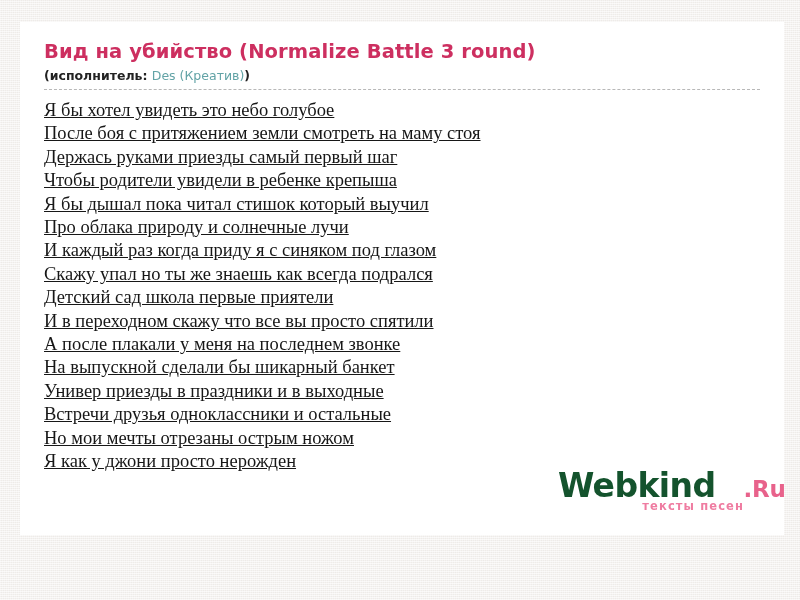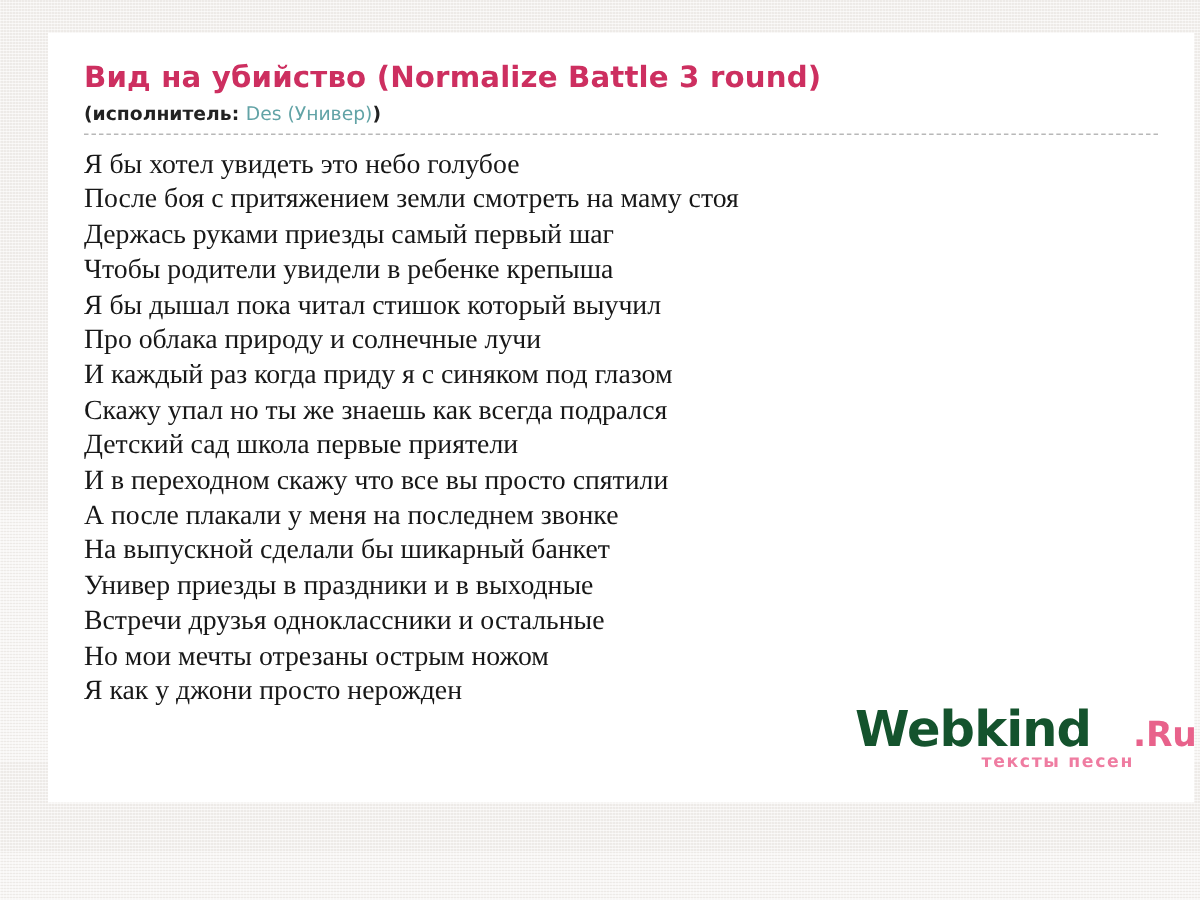--- a/index.html
+++ b/index.html
@@ -20,21 +20,21 @@
     position: absolute;
     inset: 0;
     background-color: #f3f0ed;
     background-image:
       repeating-linear-gradient(0deg, rgba(255,255,255,0.55) 0px, rgba(255,255,255,0.55) 1px, rgba(0,0,0,0.012) 1px, rgba(0,0,0,0.012) 2px),
       repeating-linear-gradient(90deg, rgba(255,255,255,0.35) 0px, rgba(255,255,255,0.35) 1px, rgba(0,0,0,0.010) 1px, rgba(0,0,0,0.010) 2px);
   }
 
   .content-card {
     position: absolute;
-    left: 32px;
+    left: 20px;
     top: 22px;
     width: 764px;
     height: 513px;
     background: #ffffff;
     box-sizing: border-box;
   }
 
   .header-block {
     padding: 18px 24px 0 24px;
   }
@@ -76,20 +76,21 @@
 
   .lyrics {
     padding: 9px 24px 0 24px;
     font-family: "Liberation Serif", "DejaVu Serif", serif;
     font-size: 18.5px;
     color: #171717;
     line-height: 23.4px;
   }
   .lyrics .line {
     white-space: nowrap;
+    text-decoration: underline;
   }
 
   
   .logo {
     position: absolute;
     right: 18px;
     bottom: 10px;
     width: 208px;
     height: 56px;
     text-align: right;
@@ -121,21 +122,21 @@
 </head>
 <body>
 
 <div class="page-bg"></div>
 
 <div class="content-card">
 
   <div class="header-block">
     <h1 class="song-title">Вид на убийство (Normalize Battle 3 round)</h1>
 
-    <div class="artist-line"><span>(исполнитель: </span><a class="artist-link" href="#">Des (Универ)</a><span>)</span></div>
+    <div class="artist-line"><span>(исполнитель: </span><a class="artist-link" href="#">Des (Креатив)</a><span>)</span></div>
   </div>
 
   <hr class="divider">
 
   <div class="lyrics">
     <div class="line">Я бы хотел увидеть это небо голубое</div>
     <div class="line">После боя с притяжением земли смотреть на маму стоя</div>
     <div class="line">Держась руками приезды самый первый шаг</div>
     <div class="line">Чтобы родители увидели в ребенке крепыша</div>
     <div class="line">Я бы дышал пока читал стишок который выучил</div>

